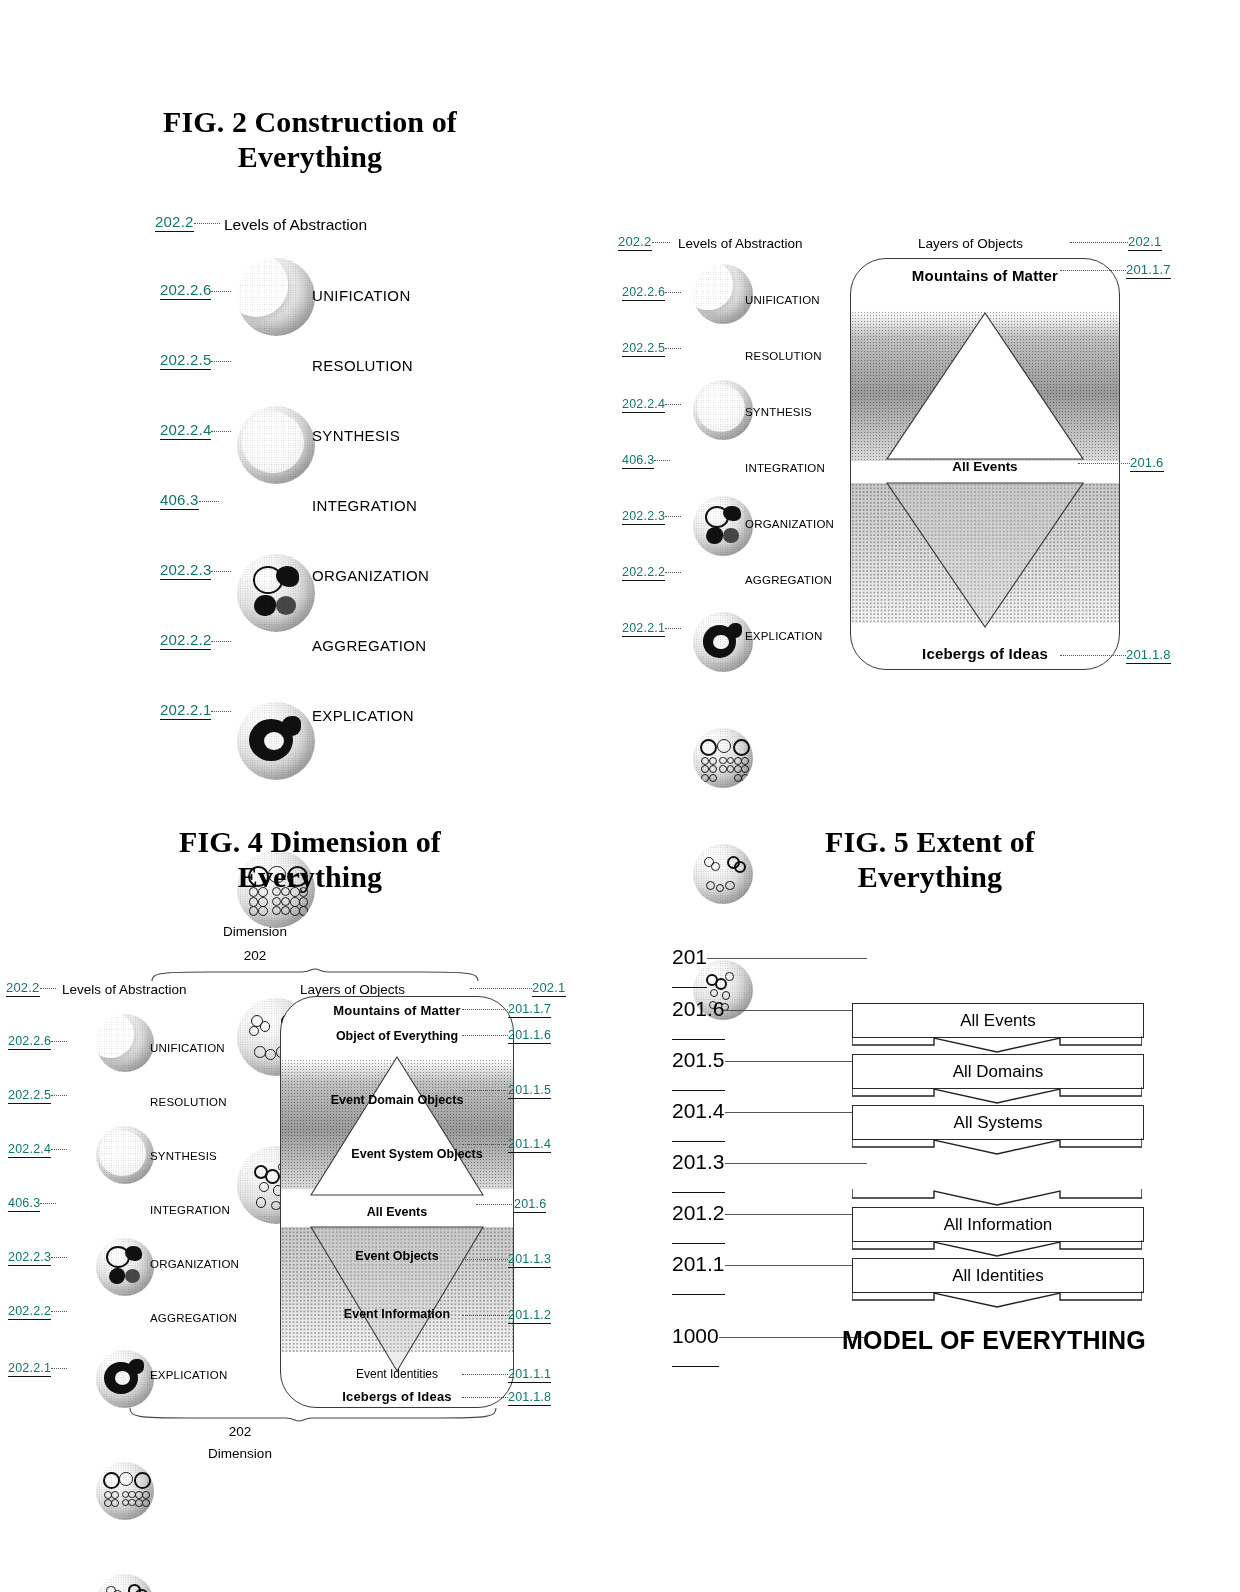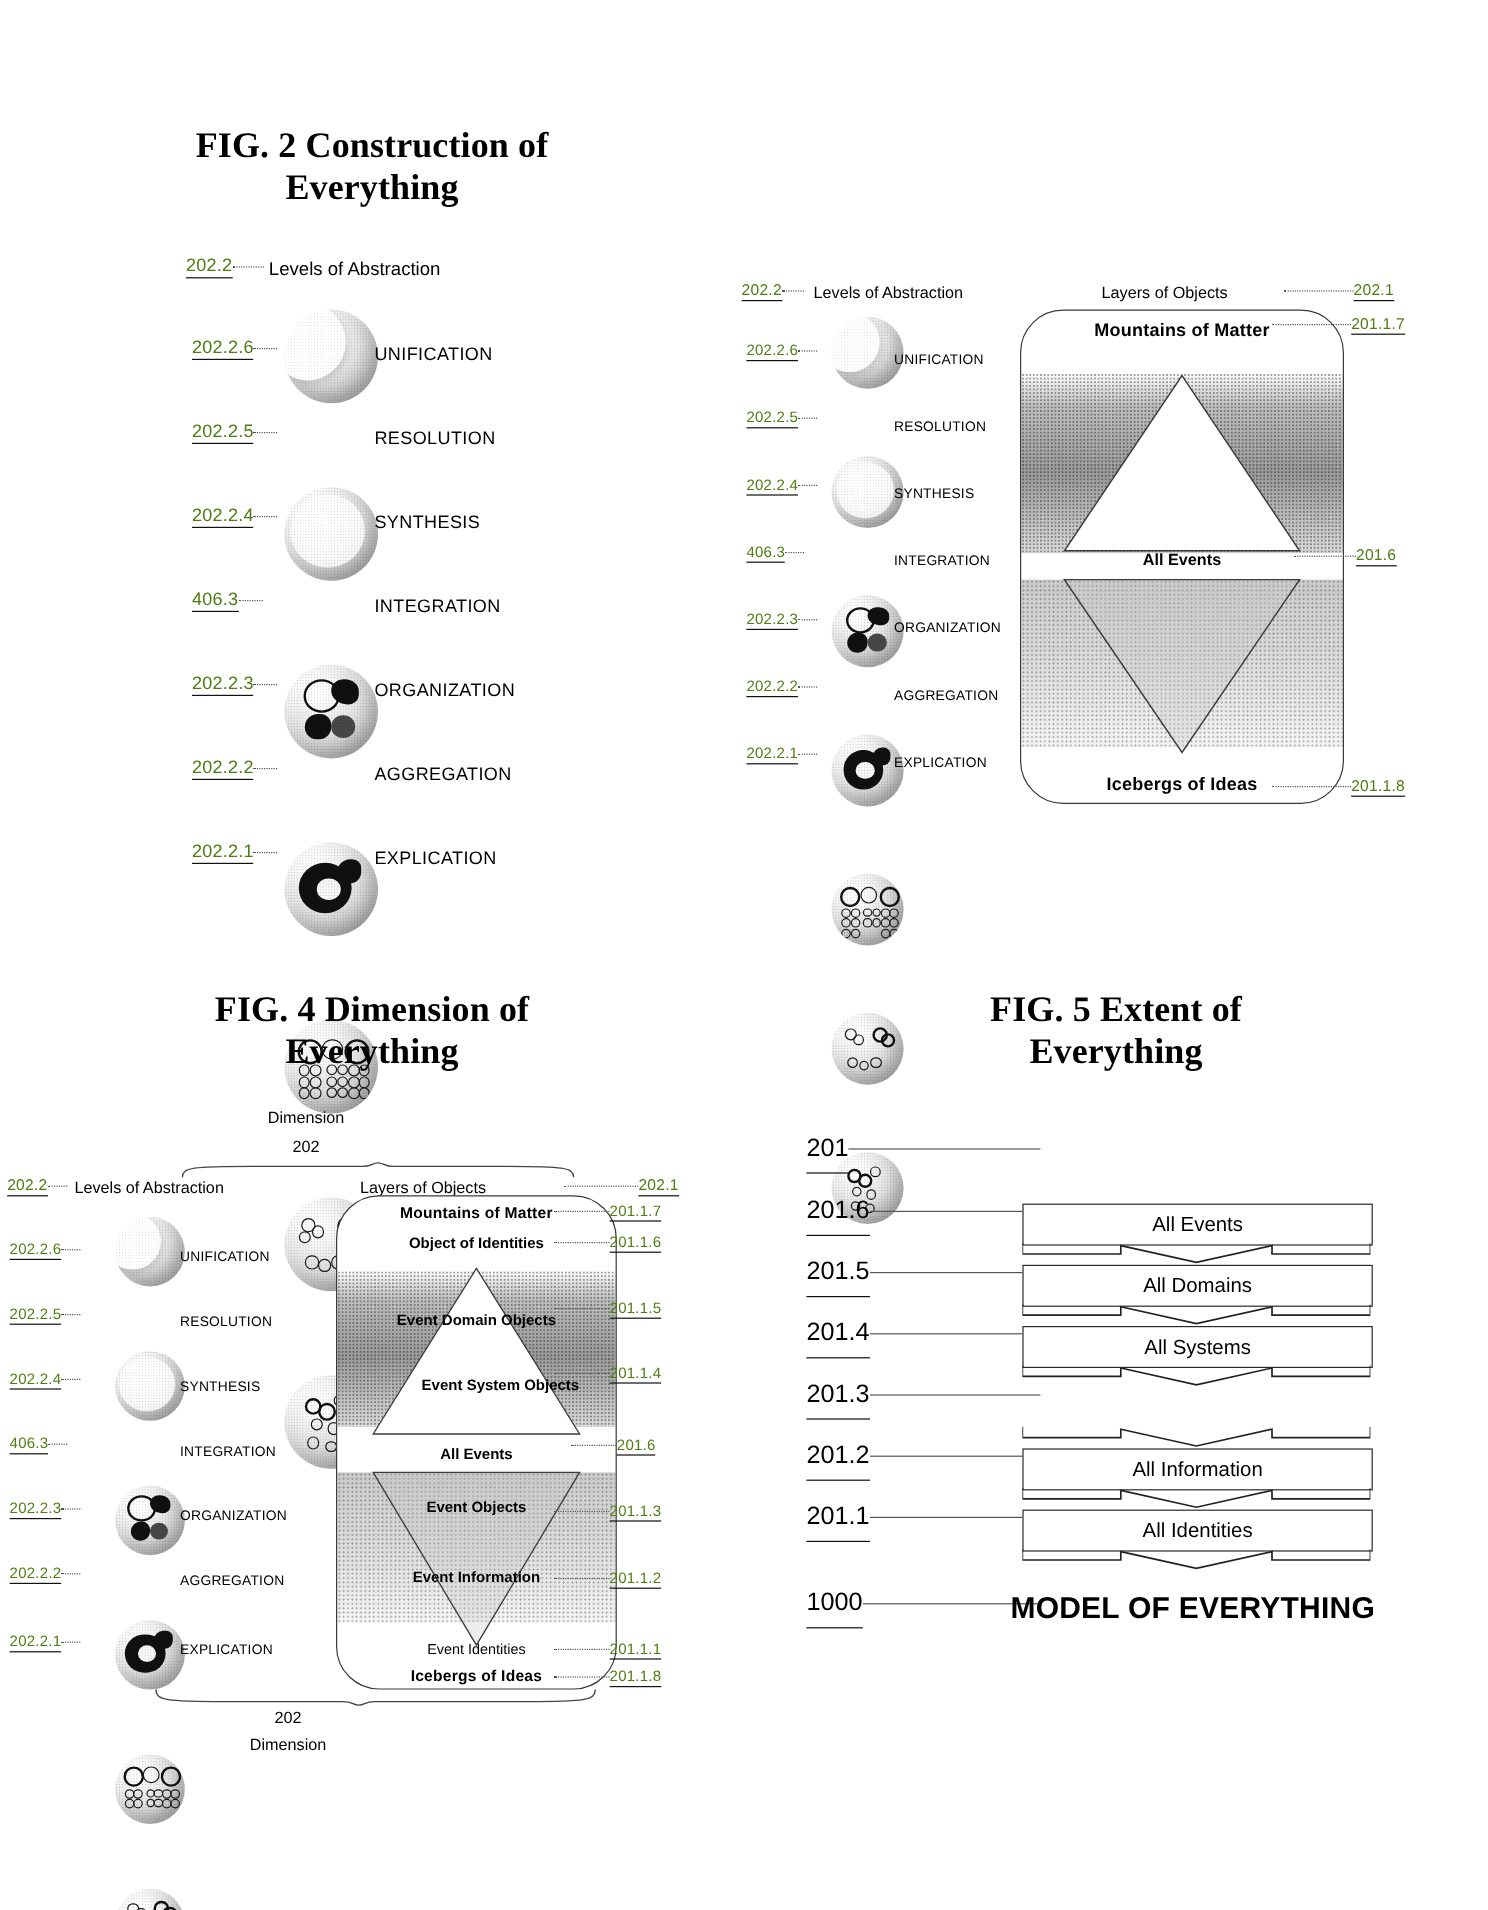--- a/index.html
+++ b/index.html
@@ -29,21 +29,21 @@
   #fig2 .fig-title, #fig3 .fig-title{top:104px;font-size:30px;}
   #fig3 .fig-title{top:104px;}
   #fig4 .fig-title, #fig5 .fig-title{top:24px;font-size:30px;}
   #fig2 .fig-title{padding:0 110px;}
   #fig3 .fig-title{padding:0 70px;}
   #fig4 .fig-title{padding:0 130px;}
   #fig5 .fig-title{padding:0 150px;}
 
   
   .ref{
-    position:absolute;font-size:15px;color:#4d7c0f;white-space:nowrap;
+    position:absolute;font-size:15px;color:#0f766e;white-space:nowrap;
     font-family:"Liberation Sans", sans-serif;letter-spacing:.2px;
   }
   .ref .num{display:inline-block;border-bottom:1.6px solid #111;padding-bottom:1px;}
   .ref .lead{display:inline-block;height:1px;border-bottom:1px dotted #555;
              vertical-align:3px;}
 
   
   .colhead{
     position:absolute;font-size:15.5px;color:#000;white-space:nowrap;
   }
@@ -132,21 +132,21 @@
     position:absolute;font-weight:bold;font-size:25px;letter-spacing:.2px;
     color:#000;white-space:nowrap;
   }
   .f5-box{
     position:absolute;border:1.5px solid #2a2a2a;background:#fff;
     display:flex;align-items:center;justify-content:center;
     font-size:17px;color:#000;
   }
   .f5-arrow{position:absolute;}
   .f5-ref{position:absolute;font-size:21px;color:#000;white-space:nowrap;}
-  .f5-ref .num{display:inline-block;border-bottom:1.8px solid #111;padding-bottom:8px;}
+  .f5-ref .num{display:inline-block;border-bottom:1.8px solid #111;padding-bottom:18px;}
 
   
   .brace{position:absolute;}
   .brace svg{display:block;overflow:visible;}
   .brace-text{position:absolute;text-align:center;font-size:13.5px;color:#000;
               white-space:nowrap;left:0;right:0;}
 </style>
 </head>
 <body>
 
@@ -475,21 +475,21 @@
     <div class="level-label sm" style="position:absolute;left:150px;top:512px;">AGGREGATION</div>
 
     <div class="ref" style="left:8px;top:561px;font-size:12.5px;">
       <span class="num">202.2.1</span><span class="lead" style="width:16px;"></span>
     </div>
 
     <div class="level-label sm" style="position:absolute;left:150px;top:569px;">EXPLICATION</div>
 
     <div class="layers-box" style="left:280px;top:196px;width:232px;height:410px;">
       <div class="band-title sm" style="top:6px;">Mountains of Matter</div>
-      <div class="inner-label" style="top:32px;">Object of Identities</div>
+      <div class="inner-label" style="top:32px;">Object of Everything</div>
 
       <div class="mtn-band" style="top:62px;height:130px;"></div>
       <div class="tri" style="left:0;top:52px;width:232px;height:155px;">
         <svg width="232" height="155" viewBox="0 0 232 155">
           <polygon points="116,8 202,146 30,146" fill="#ffffff" stroke="#3a3a3a" stroke-width="1.1"></polygon>
         </svg>
       </div>
       <div class="inner-label" style="top:96px;">Event Domain Objects</div>
       <div class="inner-label" style="top:150px;padding-left:40px;">Event System Objects</div>
 

